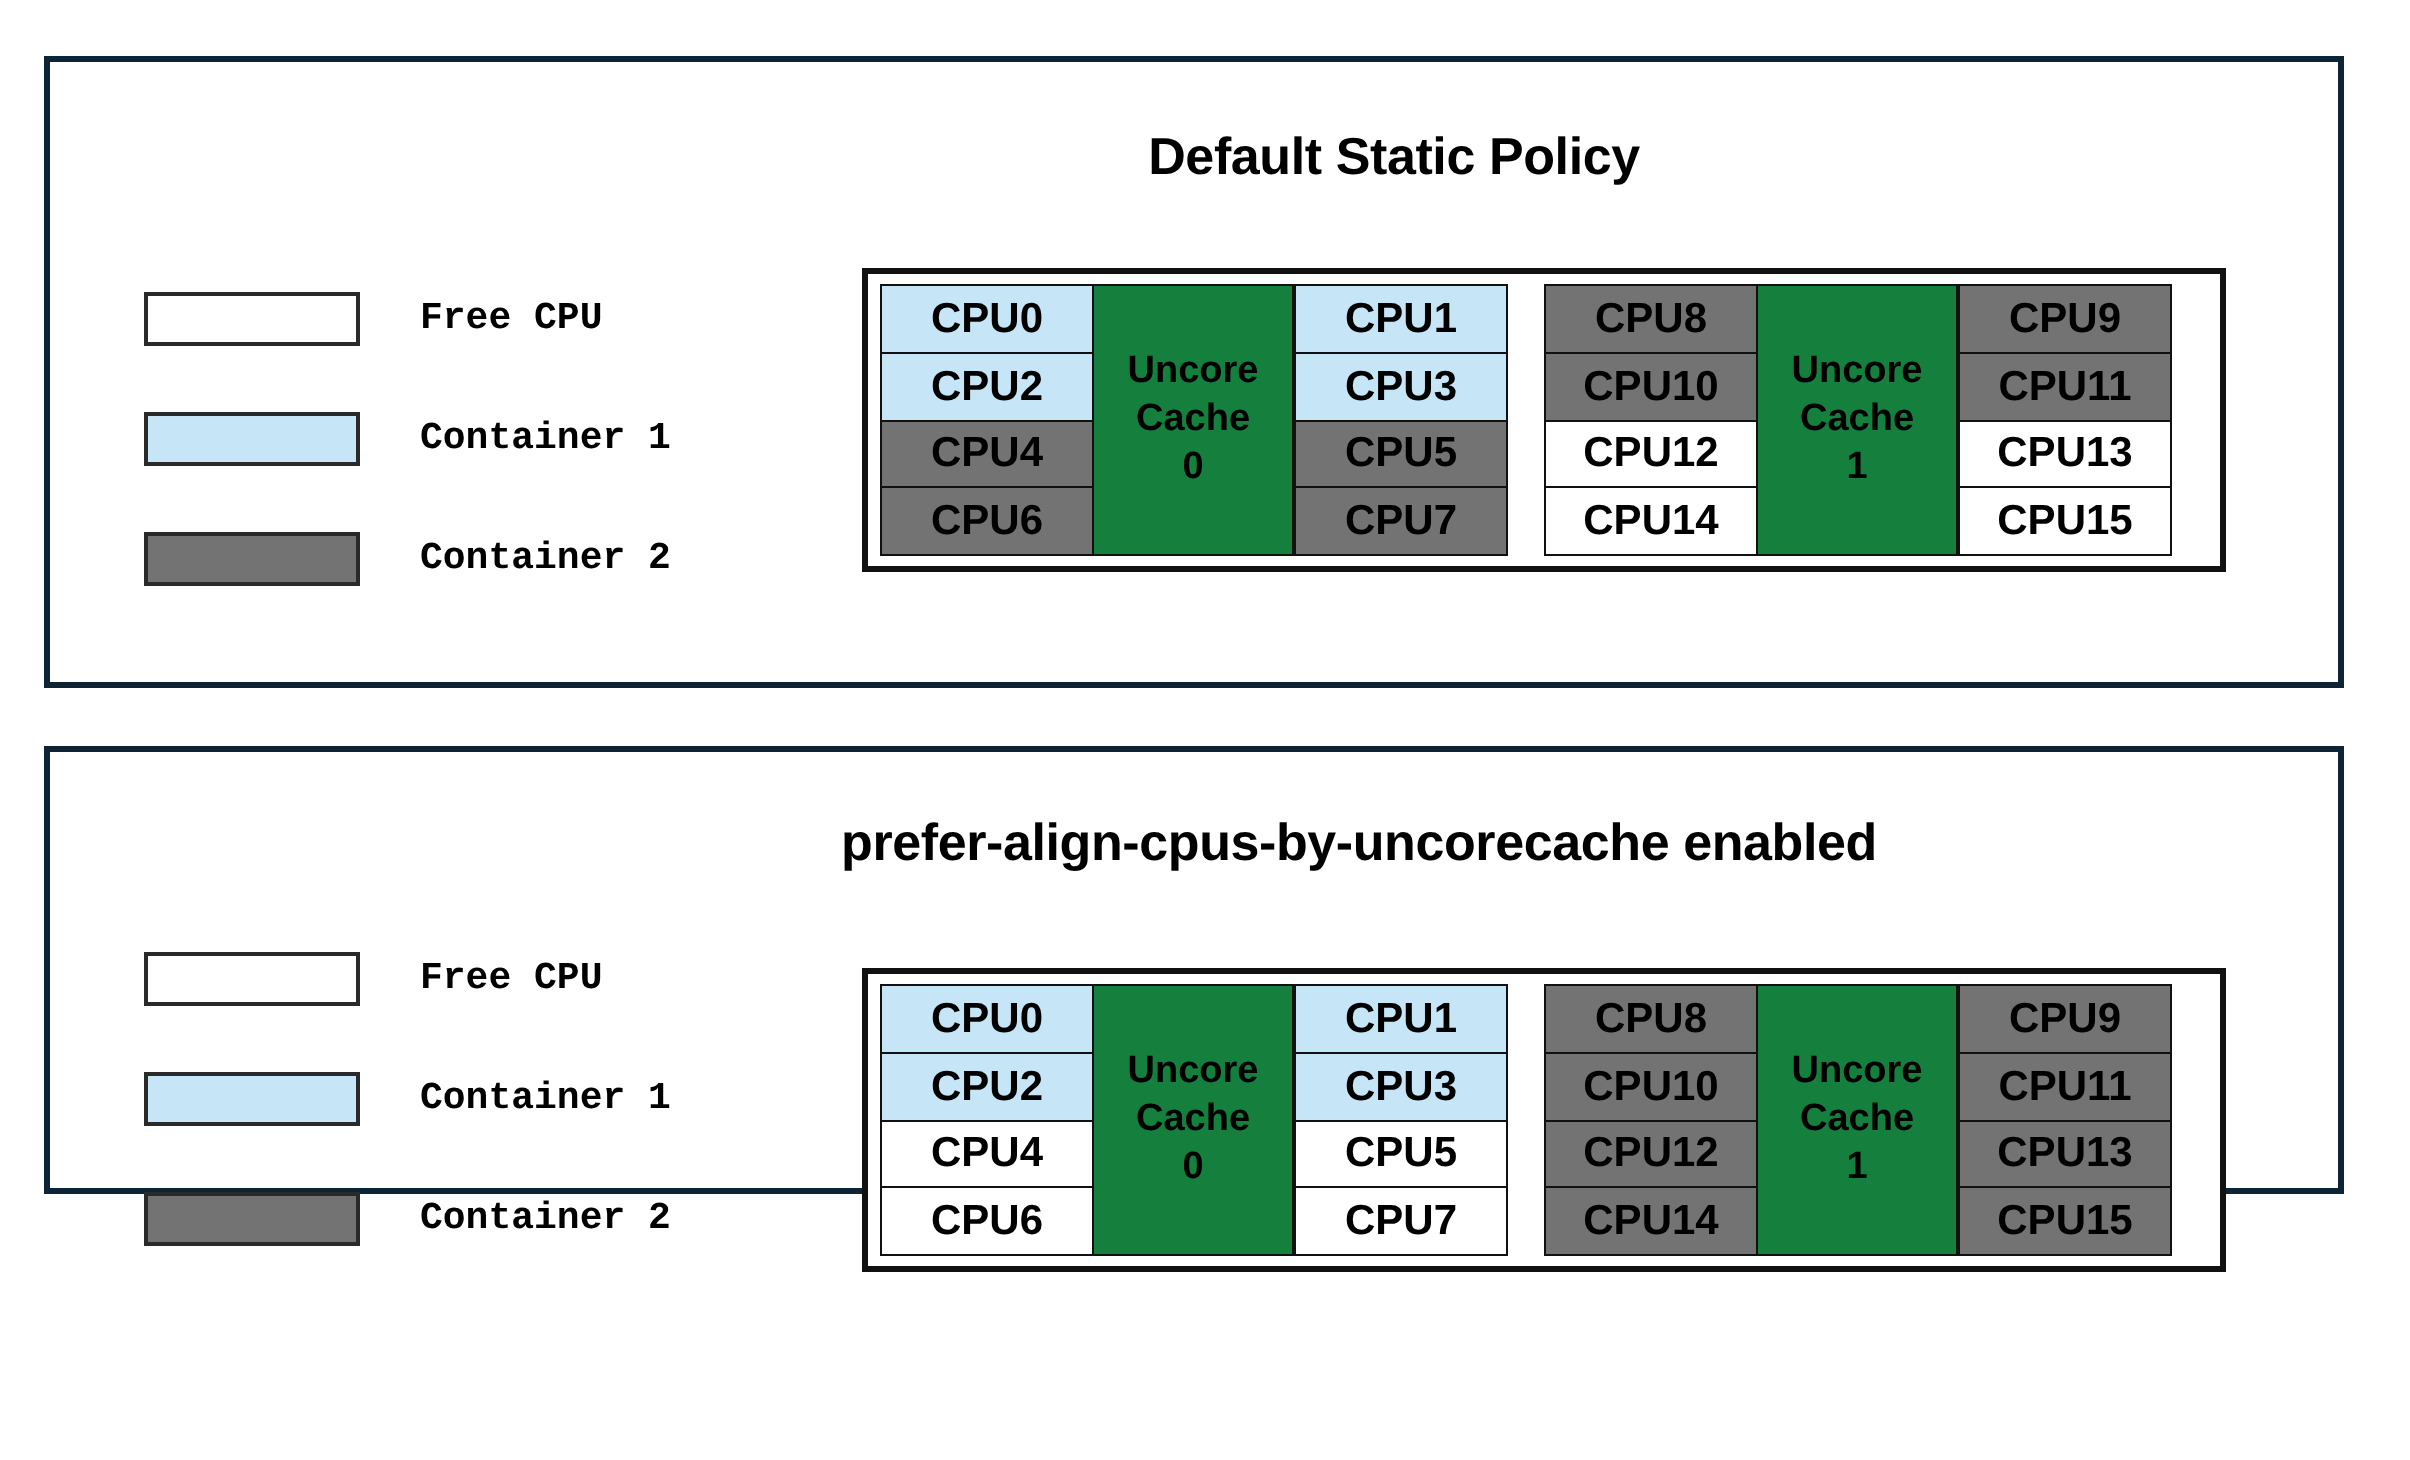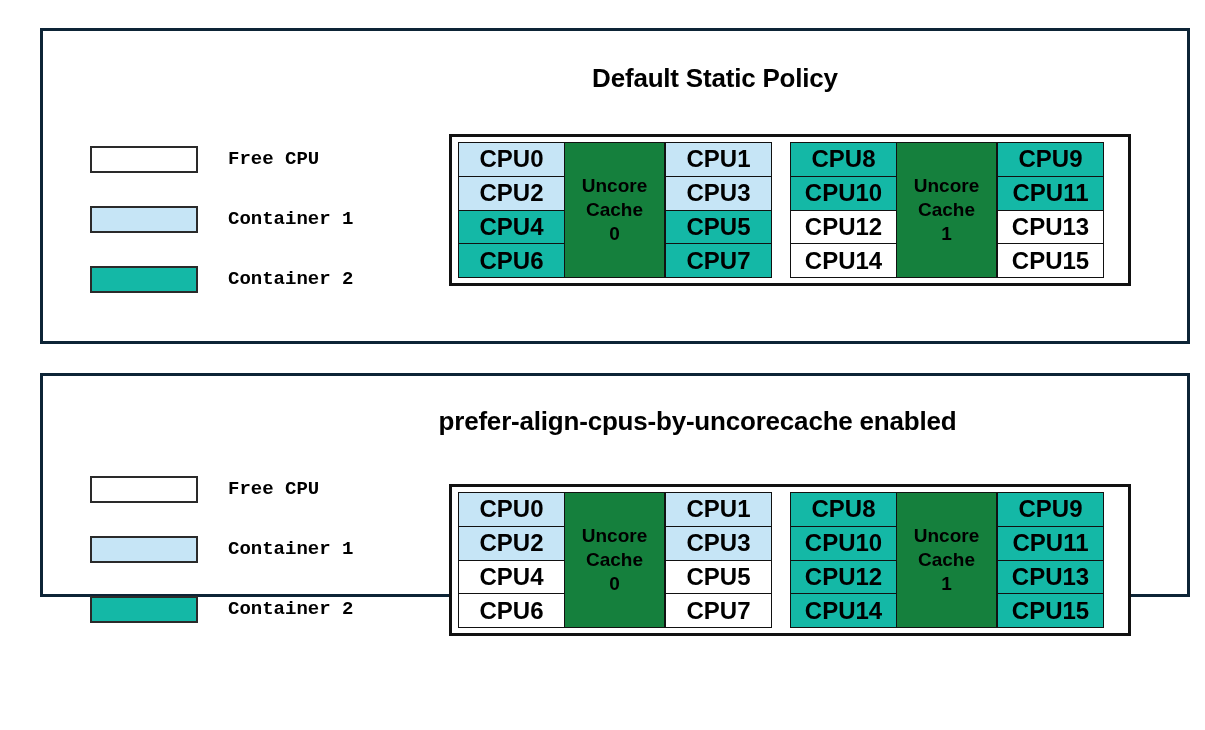--- a/index.html
+++ b/index.html
@@ -10,21 +10,21 @@
   body {
     width: 1205px;
     height: 730px;
     font-family: "Liberation Sans", sans-serif;
     position: relative;
     overflow: hidden;
   }
 
   .panel {
     position: absolute;
-    left: 40px;
+    left: 22px;
     width: 1150px;
     border: 3px solid #0d2436;
     background: #ffffff;
     box-sizing: border-box;
   }
   #panel-0 { top: 28px;  height: 316px; }
   #panel-1 { top: 373px; height: 224px; }
 
   
   .panel-title {
@@ -117,21 +117,21 @@
     flex: none;
   }
   .cpu-cell {
     flex: 1;
     border: 1px solid #111111;
     margin-top: -1px;
     box-sizing: border-box;
     display: flex;
     align-items: center;
     justify-content: center;
-    font-size: 24px;
+    font-size: 21px;
     font-weight: bold;
     color: #000000;
     line-height: 1;
   }
   .cpu-col .cpu-cell:first-child { margin-top: 0; }
 
   .cache-box {
     width: 101px;
     flex: none;
     border: 1px solid #111111;
@@ -144,21 +144,21 @@
     justify-content: center;
     font-size: 19px;
     font-weight: bold;
     color: #000000;
     line-height: 1.28;
   }
 
   
   .fill-free { background: #ffffff; }
   .fill-c1   { background: #c6e5f6; }
-  .fill-c2   { background: #14b8a6; }
+  .fill-c2   { background: #737373; }
 </style>
 </head>
 <body>
 
 <section class="panel" id="panel-0">
   <div class="panel-title">Default Static Policy</div>
 
   <div class="legend">
     <div class="legend-row">
       <span class="legend-swatch fill-free"></span>

